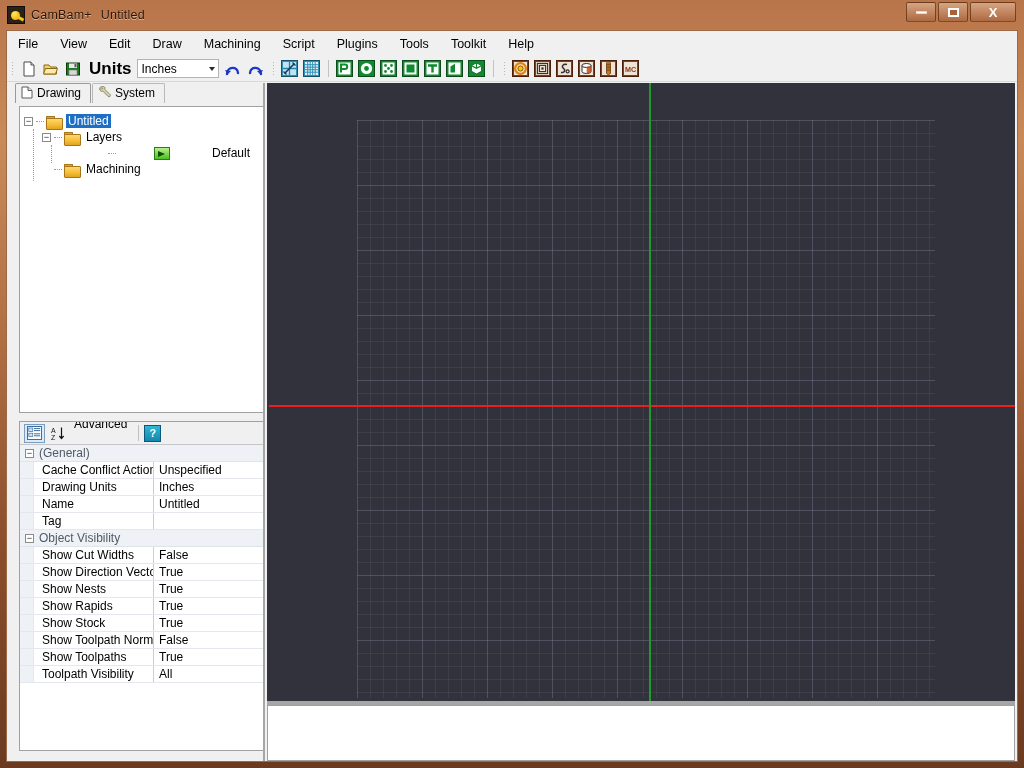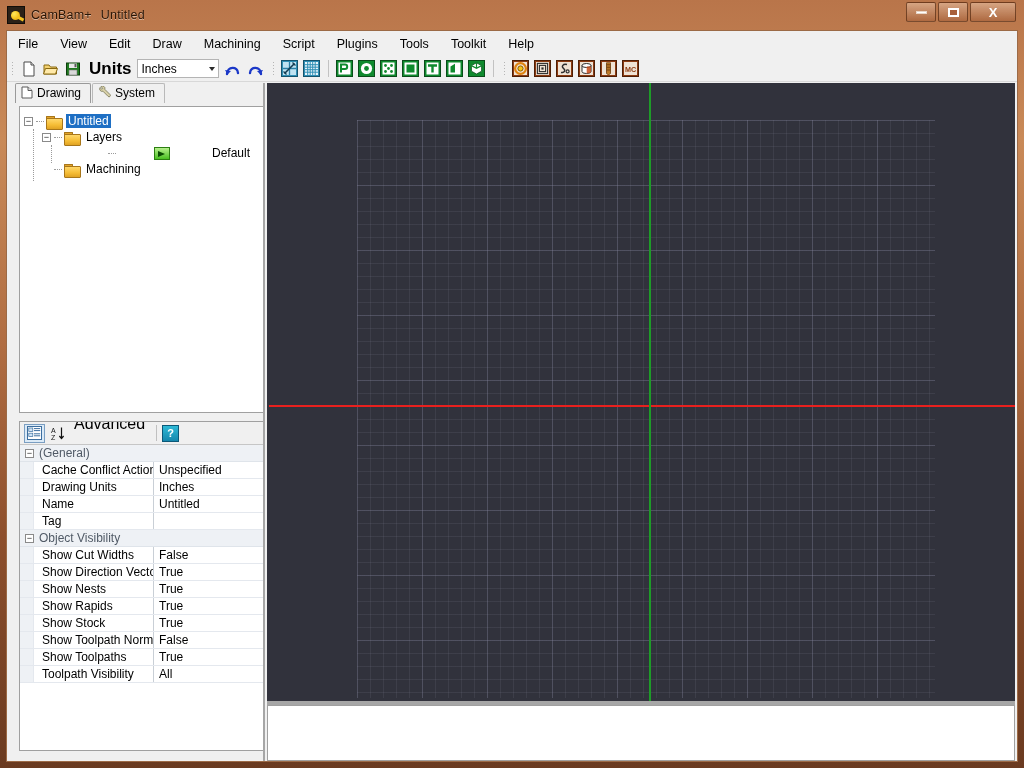--- a/index.html
+++ b/index.html
@@ -165,21 +165,21 @@
   }
   #pg-toolbar {
     height: 23px; background: #f0f0f0; border-bottom: 1px solid #c6c6c6;
     display: flex; align-items: center; padding-left: 4px; gap: 2px;
   }
   .pg-tbtn {
     width: 21px; height: 19px; display: flex; align-items: center; justify-content: center;
     border: 1px solid transparent;
   }
   .pg-tbtn.pressed { border: 1px solid #7a9ec2; background: #dbeaf7; }
-  #pg-advanced { font-size: 16px; color: #000; margin: 0 6px 18px 4px; }
+  #pg-advanced { font-size: 12px; color: #000; margin: 0 6px 18px 4px; }
   .pg-vsep { width: 1px; height: 16px; background: #c0c0c0; margin: 0 3px; }
   .pg-help {
     width: 17px; height: 17px; background: linear-gradient(180deg,#2eb9d6,#1587ad);
     border: 1px solid #0b5878; color: #fff; font-weight: bold; font-size: 11px;
     display: flex; align-items: center; justify-content: center;
   }
   .pg-cat {
     height: 17px; display: flex; align-items: center;
     background: #eef1f5; font-size: 12px; color: #505a66;
     border-bottom: 1px solid #dfe4ea;

